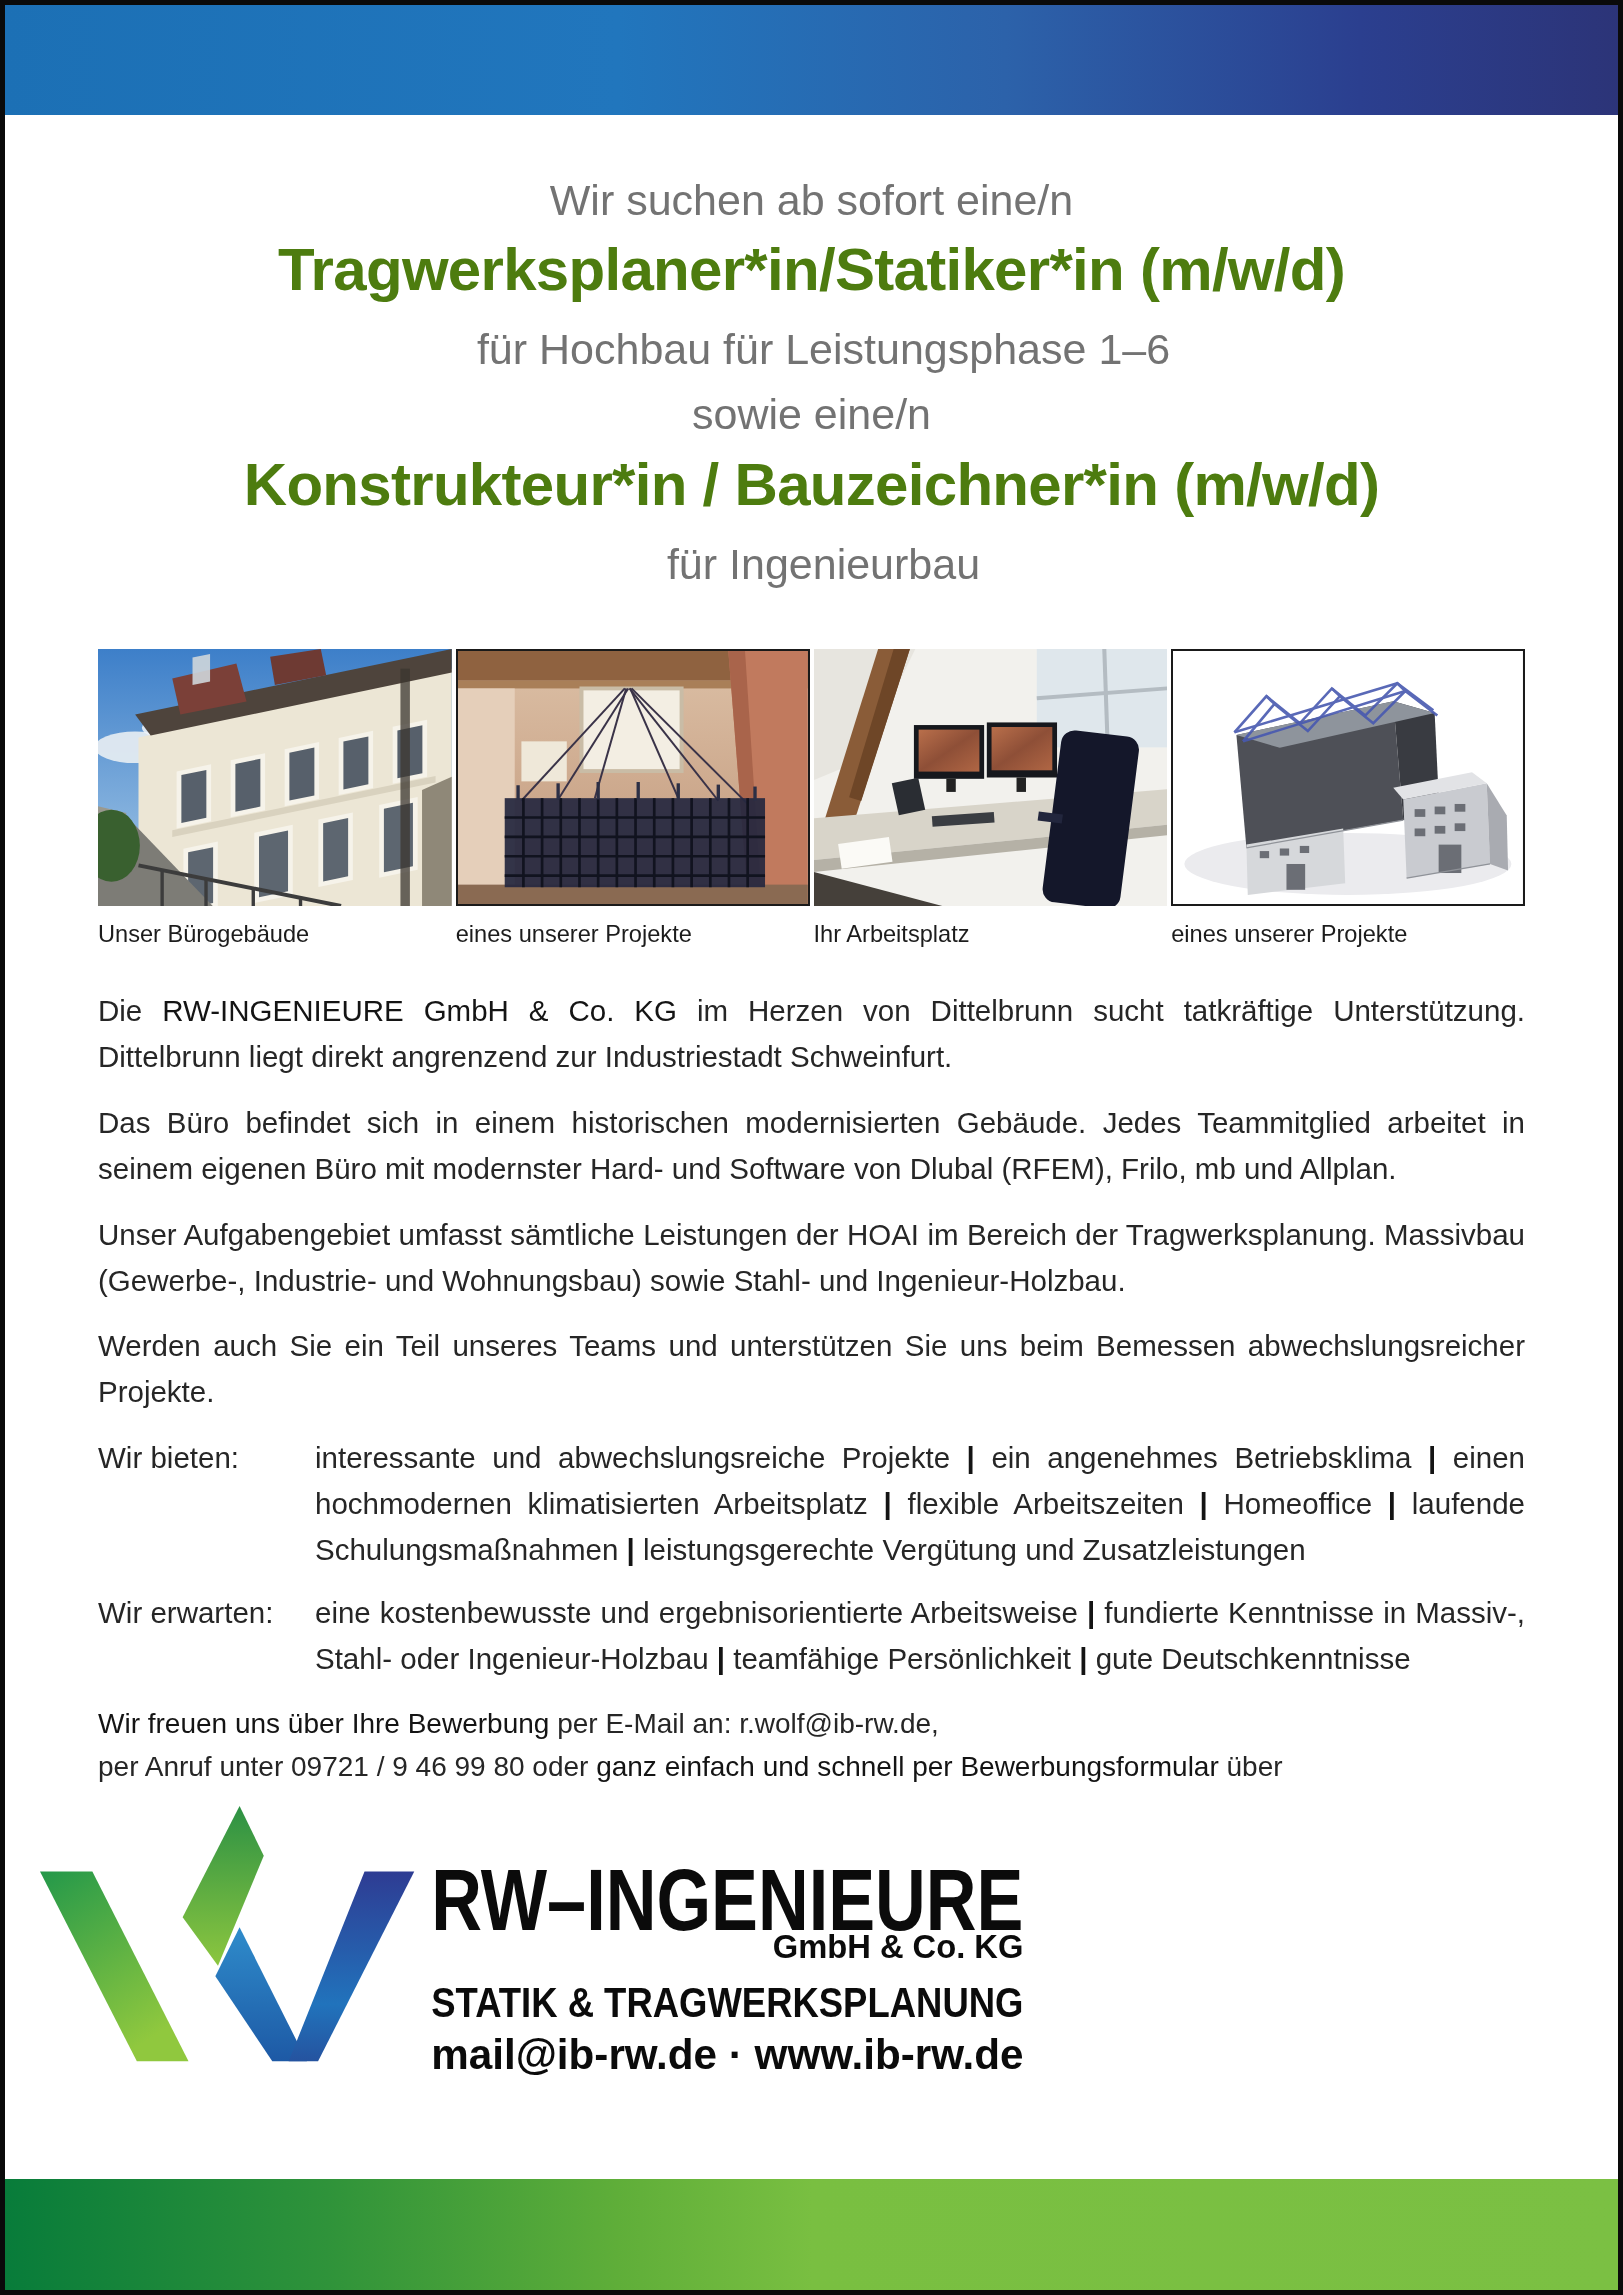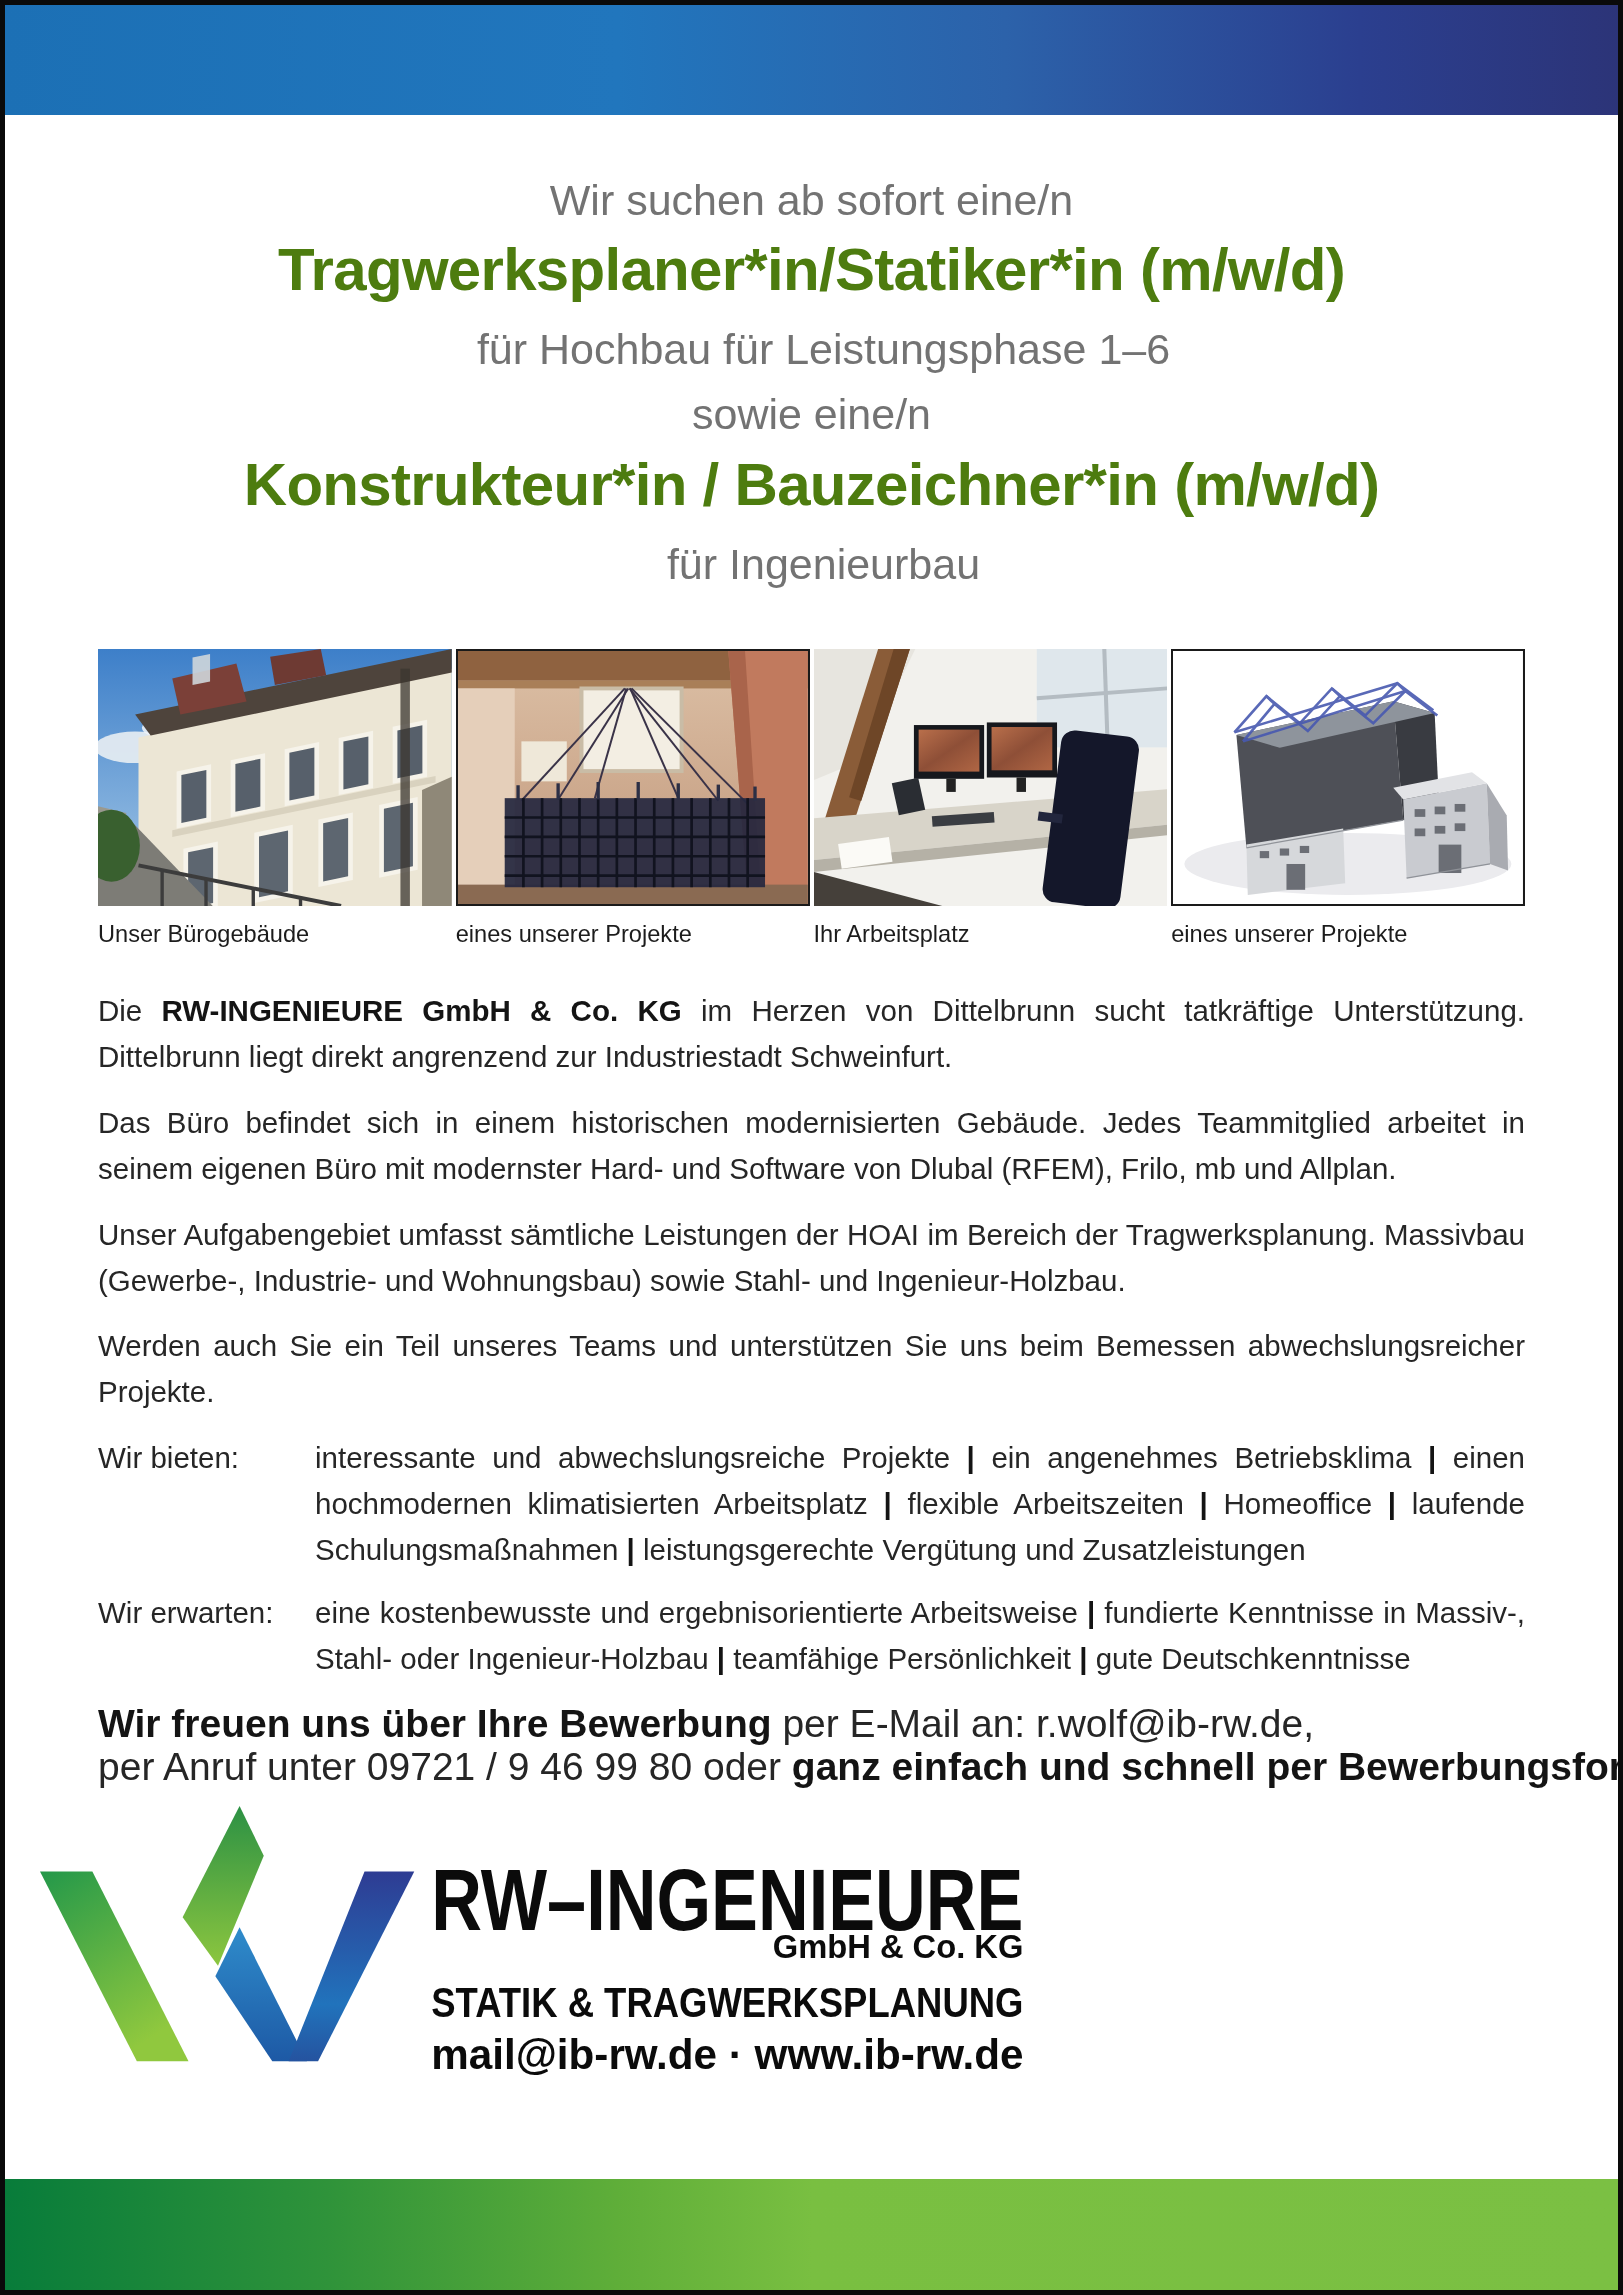--- a/index.html
+++ b/index.html
@@ -27,28 +27,28 @@
   .mt50{margin-top:15px;}
   
   .photos{display:flex;gap:4px;margin:60px 93px 0 93px;}
   .photos figure{flex:1 1 0;margin:0;}
   .photo{display:block;width:100%;height:257px;background:#ddd;}
   .photo.bordered{box-sizing:border-box;border:2.6px solid #1a1a1a;}
   figcaption{font-size:23.6px;line-height:29px;margin-top:14.4px;color:#1c1c1c;}
   
   .body{margin:39px 93px 0 93px;}
   .body p{margin:0 0 19.6px 0;font-size:29.5px;line-height:46px;text-align:justify;color:#262626;}
-  .body b,.def b,.contact b{font-weight:700;color:#141414;}
+  .body b,.def b,.contact b{font-weight:400;color:#141414;}
   .def{display:flex;margin:0 93px;font-size:29.5px;line-height:46px;color:#262626;}
   .def .label{width:217px;flex:0 0 217px;}
   .def .items{flex:1;text-align:justify;}
   .def.offer{margin-top:16px;}
   .def.expect{margin-top:17.7px;}
   .sep{font-weight:700;color:#141414;}
-  .contact{margin:19.6px 93px 0 93px;font-size:39px;line-height:43px;color:#262626;white-space:nowrap;}
+  .contact{margin:19.6px 93px 0 93px;font-size:28px;line-height:43px;color:#262626;white-space:nowrap;}
   
   .logoRow{margin-top:18.3px;text-align:left;padding-left:35px;}
   .logoRow svg{display:inline-block;}
   .logo-text{font-family:"Liberation Sans","DejaVu Sans",sans-serif;font-weight:700;fill:#0b0b0b;}
   
   .greenbar{
     position:absolute;left:0;bottom:0;width:100%;height:111px;
     background:linear-gradient(90deg,#087c3a 0%,#2f933a 20%,#5fae39 38%,#79bf41 50%,#7bc043 100%);
   }
 </style>

